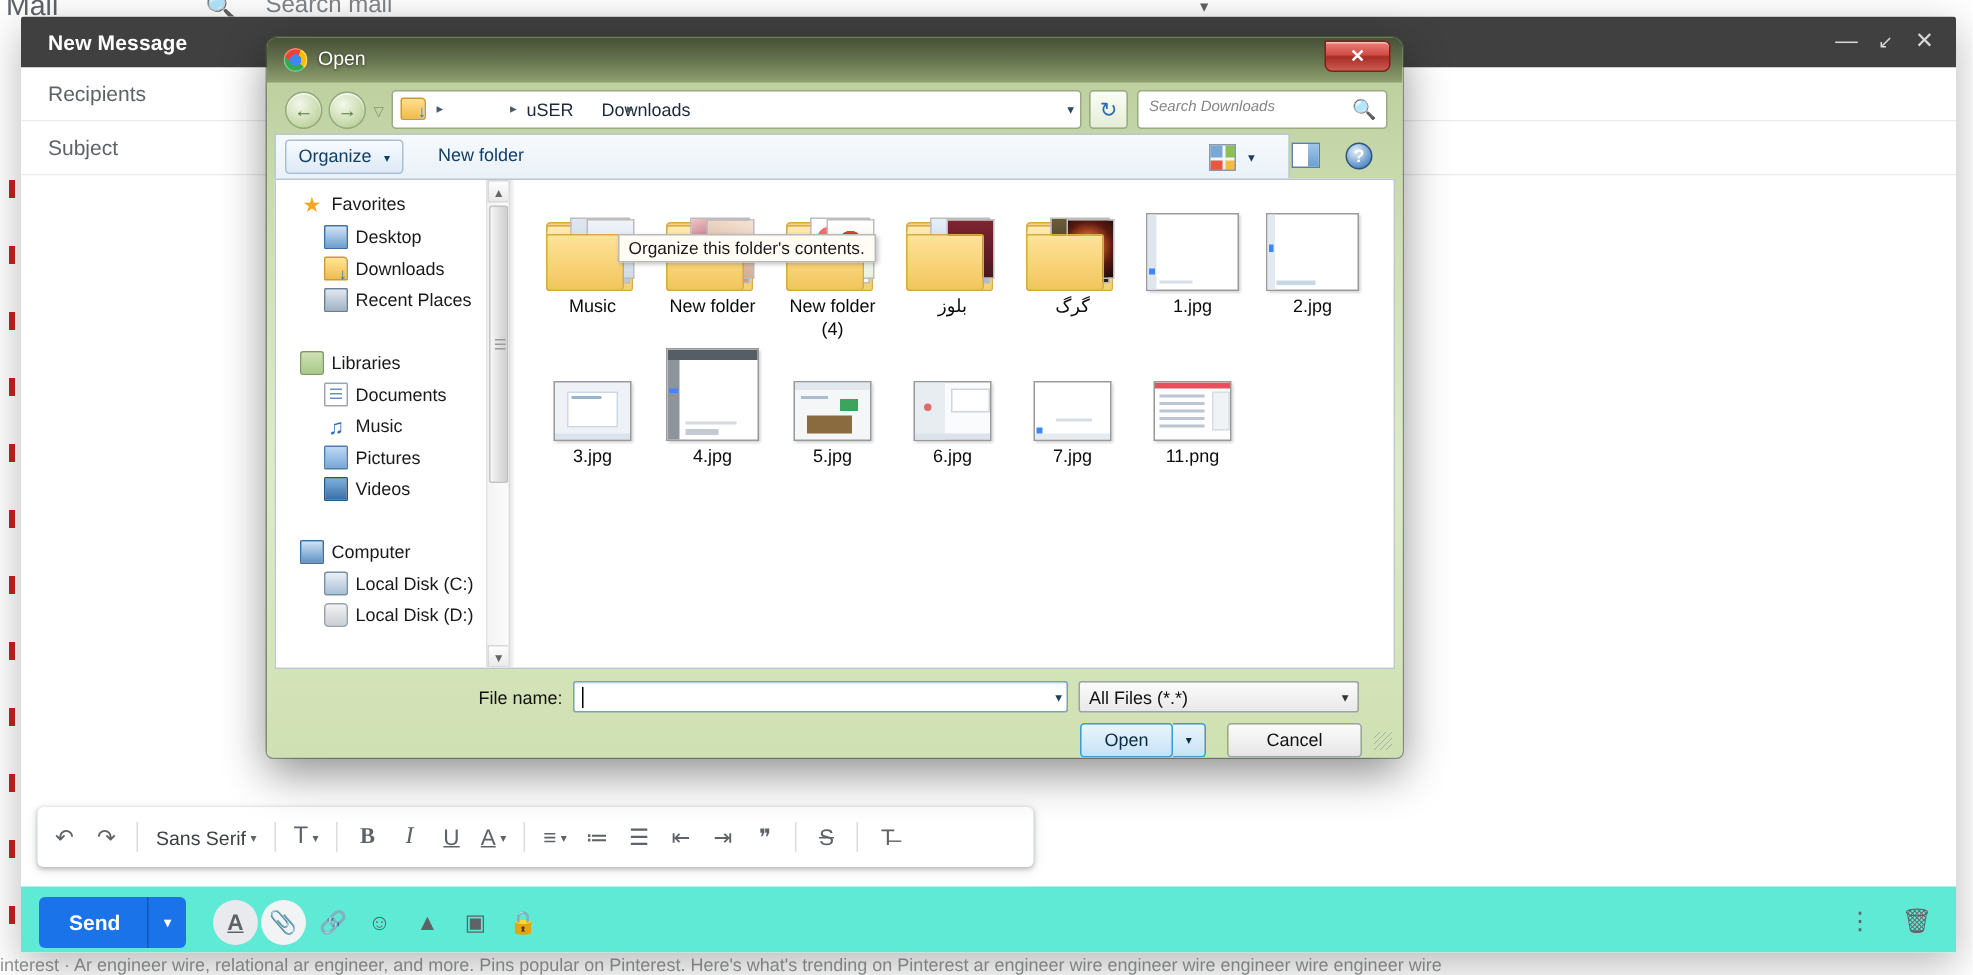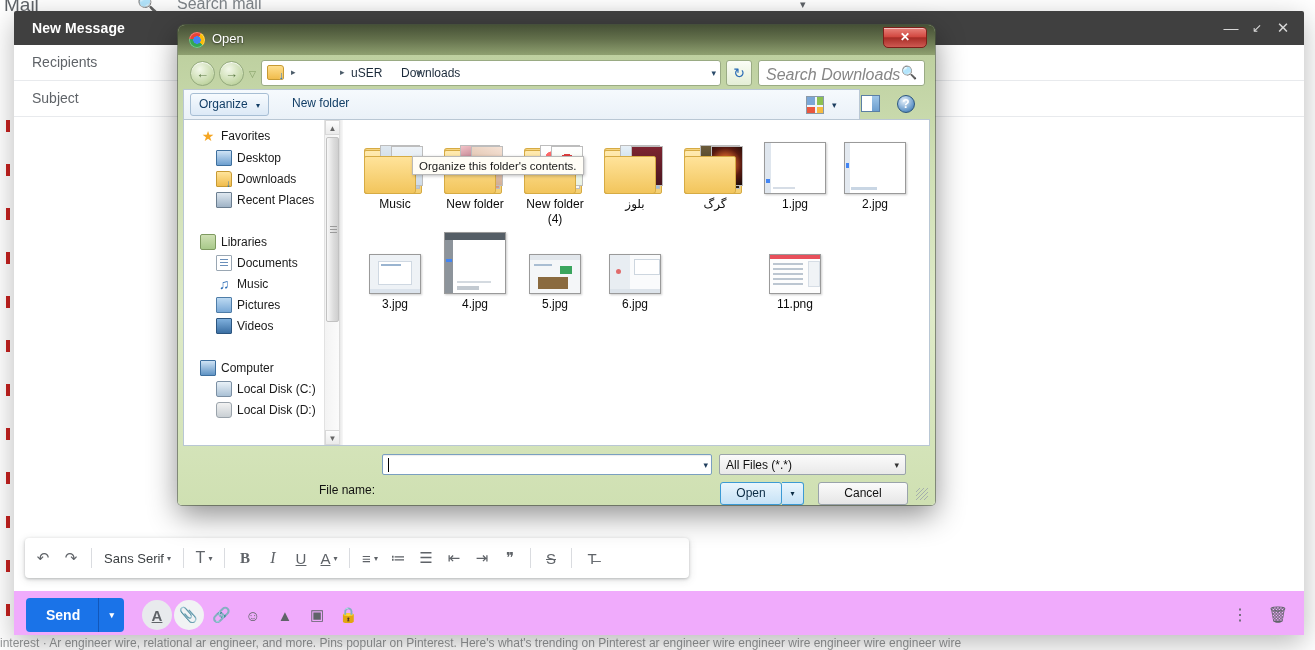--- a/index.html
+++ b/index.html
@@ -92,21 +92,21 @@
   }
   .fb-sep { width: 1px; height: 20px; background: #dadce0; margin: 0 6px; }
   .fb-font { font-size: 13px; color: #3c4043; padding: 0 6px; }
   .fb-caret { font-size: 8px; color: #5f6368; margin-left: 3px; }
   .fb-bold { font-weight: bold; font-size: 15px; font-family: "Liberation Serif", serif; }
   .fb-ital { font-style: italic; font-size: 16px; font-family: "Liberation Serif", serif; }
   .fb-und  { text-decoration: underline; font-size: 15px; }
 
   
   #send-row {
-    position: absolute; left: 0; top: 580px; width: 1290px; height: 44px; background: #f0abfc;
+    position: absolute; left: 0; top: 580px; width: 1290px; height: 44px; background: #5eead4;
   }
   #send-btn {
     position: absolute; left: 12px; top: 7px; height: 34px; background: #1a73e8;
     border-radius: 4px; display: flex; align-items: center; color: #fff;
     font-size: 14px; font-weight: bold; cursor: pointer; overflow: hidden;
   }
   #send-label { padding: 0 18px 0 20px; line-height: 34px; }
   #send-arrow {
     border-left: 1px solid #1257ba; width: 26px; height: 34px; line-height: 34px;
     text-align: center; font-size: 9px;
@@ -196,21 +196,21 @@
   #refresh-btn {
     position: absolute; left: 543px; top: 2px; width: 26px; height: 26px;
     border: 1px solid #9aab84; border-radius: 3px; background: linear-gradient(180deg,#fbfdf7,#e4eed6);
     color: #2a6bb5; font-size: 14px; text-align: center; line-height: 24px; cursor: pointer;
   }
   #search-box {
     position: absolute; left: 575px; top: 2px; width: 167px; height: 26px;
     background: #fff; border: 1px solid #9aab84; border-radius: 3px;
   }
   #search-ph {
-    position: absolute; left: 7px; top: 5px; font-size: 16px; color: #868686; font-style: italic;
+    position: absolute; left: 7px; top: 5px; font-size: 10px; color: #868686; font-style: italic;
   }
   #search-icon {
     position: absolute; right: 6px; top: 4px; font-size: 13px; color: #2a6bb5;
   }
 
   
   #cmd-bar {
     position: absolute; left: 5px; top: 64px; width: 677px; height: 30px;
     background: linear-gradient(180deg,#f6fafd 0%, #eaf1f8 100%);
     border: 1px solid #b9c7d4; border-bottom: none;
@@ -356,21 +356,21 @@
     position: relative; overflow: hidden; box-shadow: 1px 1px 2px rgba(0,0,0,.2);
   }
   .imgthumb.big { width: 62px; height: 52px; }
   .th-line { position: absolute; background: #c9d6e4; }
 
   
   #dlg-bottom {
     position: absolute; left: 5px; top: 421px; width: 747px; height: 54px;
   }
   #fname-label {
-    position: absolute; left: 136px; top: 12px; font-size: 12px; color: #111; margin-top: 25px;
+    position: absolute; left: 136px; top: 12px; font-size: 12px; color: #111;
   }
   #fname-input {
     position: absolute; left: 199px; top: 8px; width: 330px; height: 21px;
     background: #fff; border: 1px solid #7a9fc0; border-radius: 2px;
     box-shadow: inset 0 1px 1px rgba(0,0,0,.08);
   }
   #fname-caret {
     position: absolute; left: 5px; top: 3px; width: 1px; height: 14px; background: #000;
   }
   #fname-dd {
@@ -759,20 +759,30 @@
             <div class="imgthumb" style="background:#fafbfc">
               <div class="th-line" style="left:0;top:0;width:20px;height:40px;background:#e8edf2"></div>
               <div class="th-line" style="left:24px;top:4px;width:26px;height:16px;background:#fff;border:1px solid #cdd6df"></div>
               <div class="th-line" style="left:6px;top:14px;width:5px;height:5px;border-radius:50%;background:#e06b6b"></div>
               <div class="th-line" style="left:0;top:34px;width:52px;height:4px;background:#dce3ea"></div>
             </div>
           </div>
           <div class="file-label">6.jpg</div>
         </div>
 
+        <div class="file-item" style="left:324px;top:108px">
+          <div class="file-thumb">
+            <div class="imgthumb" style="background:#ffffff">
+              <div class="th-line" style="left:14px;top:24px;width:24px;height:2px;background:#d7dde4"></div>
+              <div class="th-line" style="left:0;top:34px;width:52px;height:4px;background:#e6ebf0"></div>
+              <div class="th-line" style="left:1px;top:30px;width:4px;height:4px;background:#4285f4"></div>
+            </div>
+          </div>
+          <div class="file-label">7.jpg</div>
+        </div>
 
         <div class="file-item" style="left:404px;top:108px">
           <div class="file-thumb">
             <div class="imgthumb" style="background:#fdfdfd">
               <div class="th-line" style="left:0;top:0;width:52px;height:4px;background:#e8505b"></div>
               <div class="th-line" style="left:3px;top:8px;width:30px;height:2px;background:#bcc6d1;box-shadow:0 5px 0 #bcc6d1,0 10px 0 #bcc6d1,0 15px 0 #bcc6d1,0 20px 0 #bcc6d1"></div>
               <div class="th-line" style="left:38px;top:6px;width:12px;height:26px;background:#f0f3f6;border:1px solid #d6dde5"></div>
             </div>
           </div>
           <div class="file-label">11.png</div>

